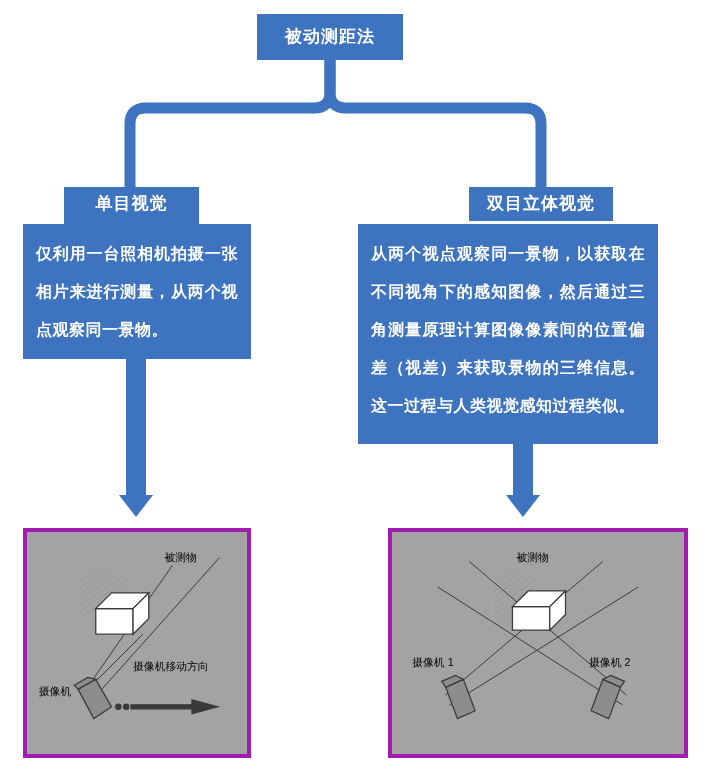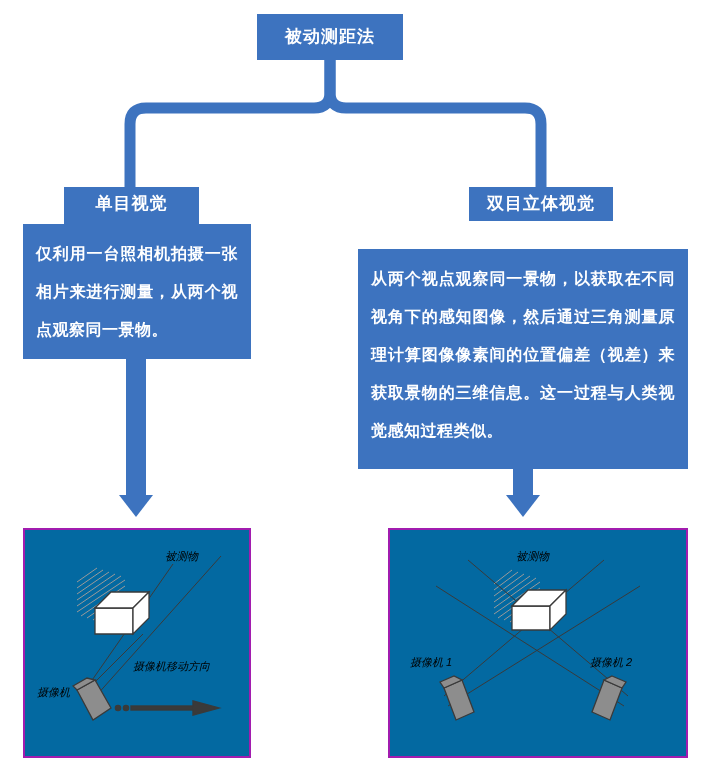--- a/index.html
+++ b/index.html
@@ -66,23 +66,22 @@
   }
   #left-desc-node {
     left: 23px;
     top: 224px;
     width: 228px;
     height: 135px;
   }
   #right-desc-node {
     left: 358px;
     top: 224px;
-    width: 330px;
+    width: 300px;
     height: 220px;
-    margin-top: 25px;
   }
   
   .arrow-shaft {
     position: absolute;
     background: #3d73bf;
   }
   .arrow-head {
     position: absolute;
     width: 0;
     height: 0;
@@ -102,23 +101,22 @@
     top: 0;
     width: 711px;
     height: 773px;
     pointer-events: none;
   }
 
   
   .pic-box {
     position: absolute;
     box-sizing: border-box;
-    border: 2px solid #a21caf;
-    background: #0369a1;
-    font-style: italic;
+    border: 4px solid #a21caf;
+    background: #a3a3a3;
   }
   #left-pic-box { left: 23px; top: 528px; width: 228px; height: 230px; }
   #right-pic-box { left: 388px; top: 528px; width: 300px; height: 230px; }
   .pic-svg { display: block; width: 100%; height: 100%; }
   .pic-label {
     font-family: "Liberation Sans", "DejaVu Sans", sans-serif;
     font-size: 11px;
     fill: #000000;
   }
 </style>

